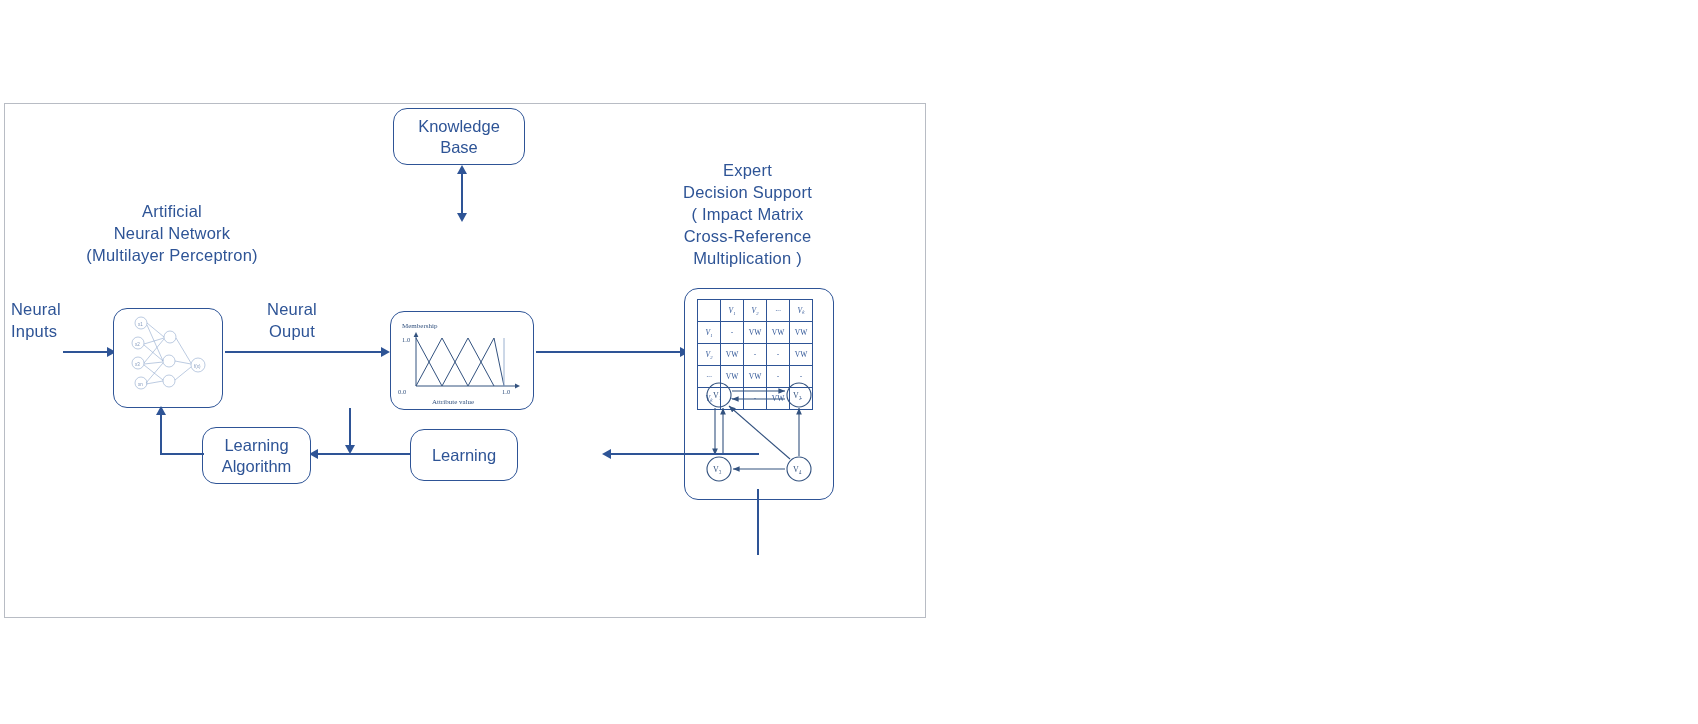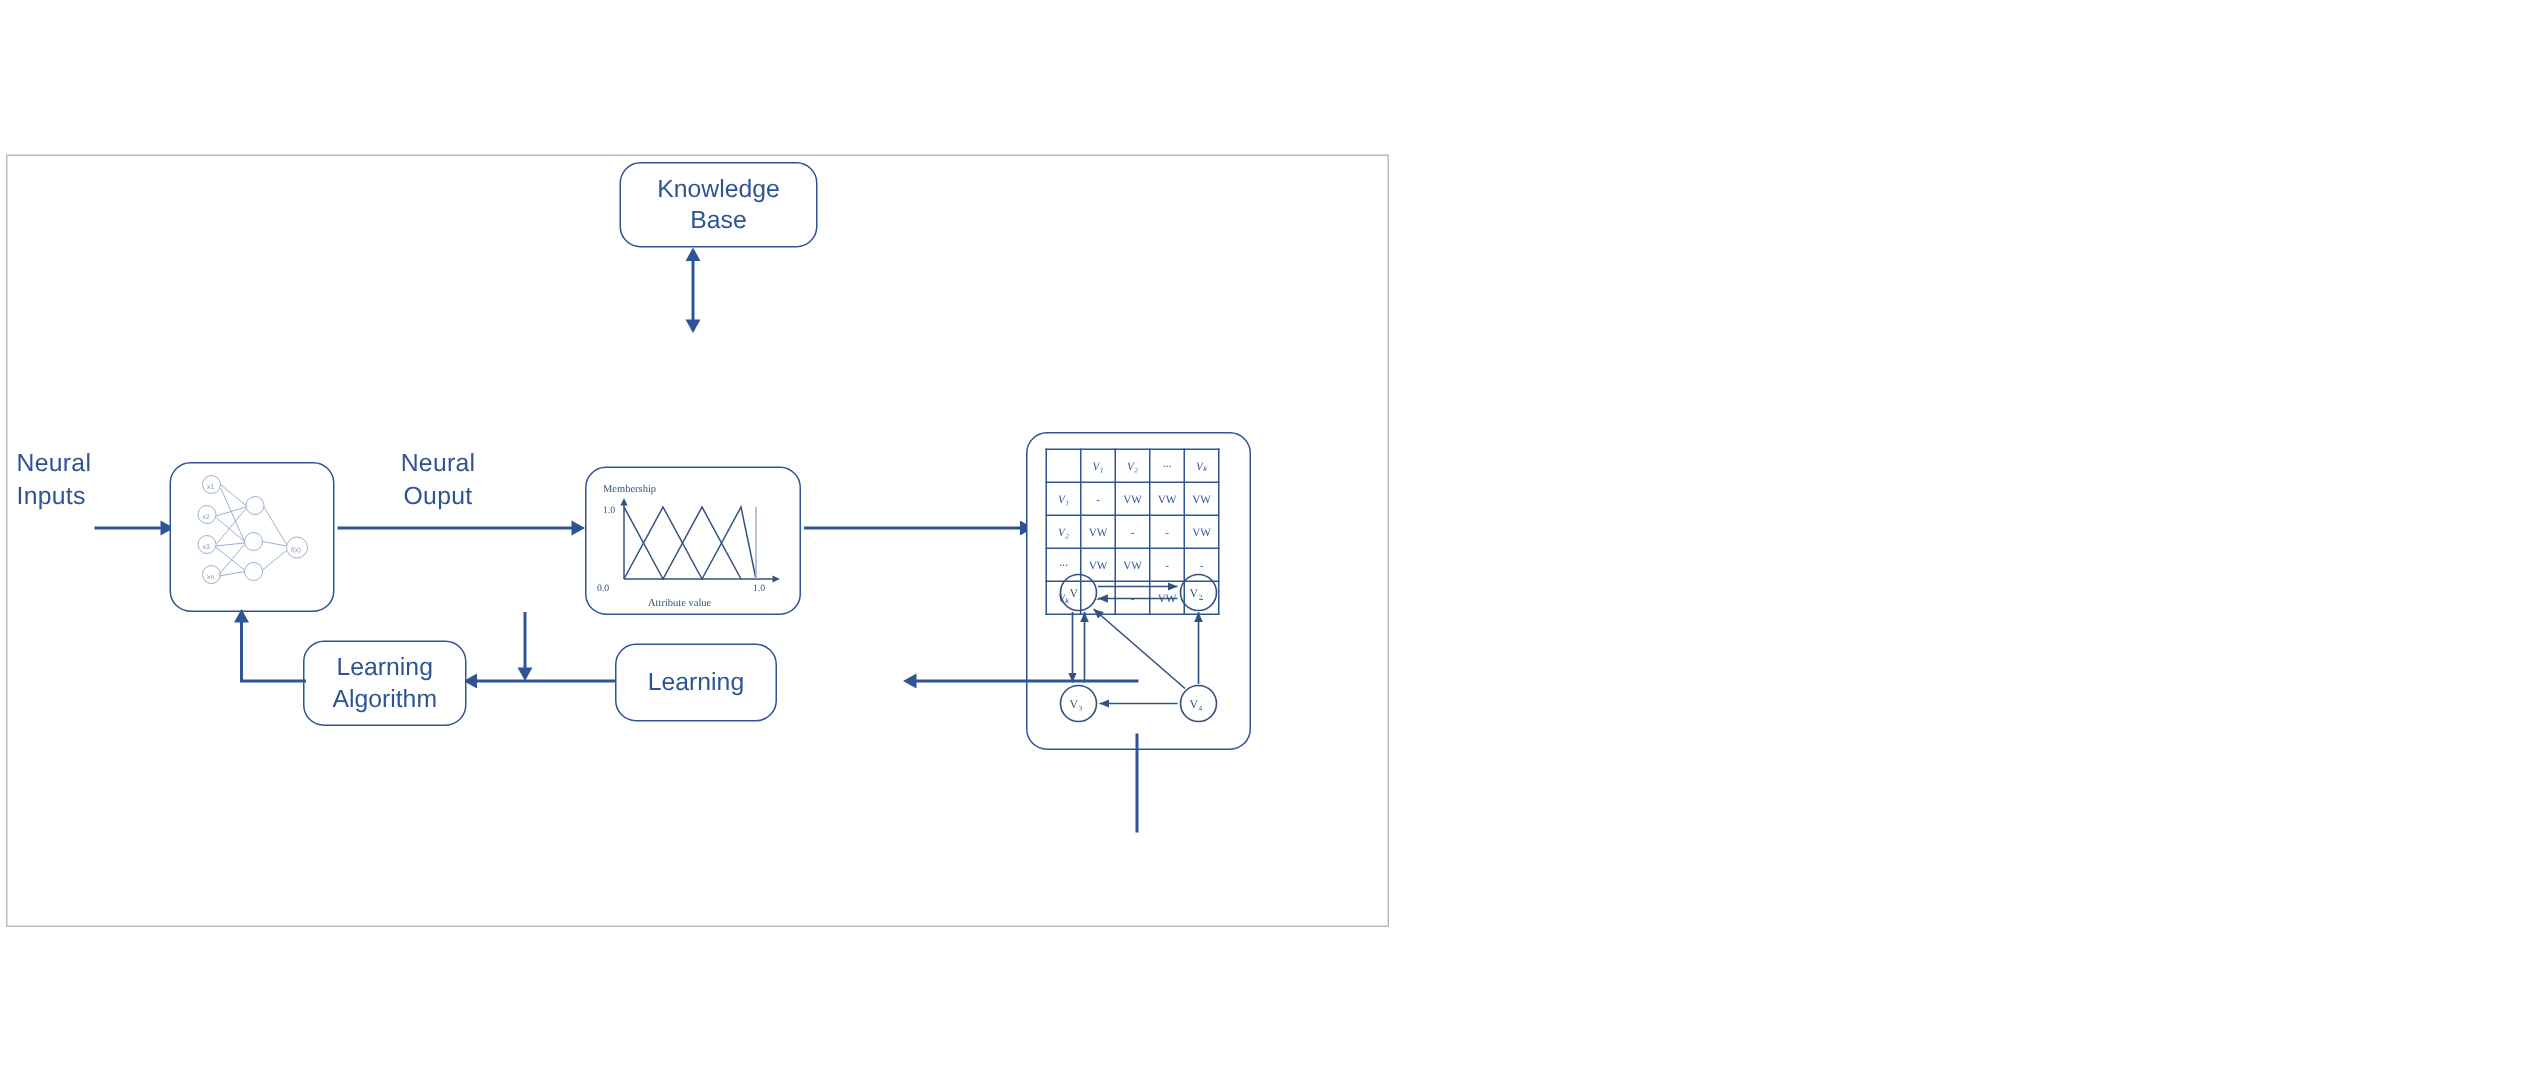--- a/index.html
+++ b/index.html
@@ -41,20 +41,23 @@
 <body>
 
 <div id="left-panel">
 
   <div class="nf-label" style="left:6px;top:194px;width:80px;text-align:left;">Neural
 Inputs</div>
 
   <div class="arrow h" style="left:58px;top:247px;width:46px;"></div>
   <div class="ahead right" style="left:102px;top:243px;"></div>
 
+  <div class="nf-label" style="left:42px;top:96px;width:250px;">Artificial
+Neural Network
+(Multilayer Perceptron)</div>
 
   <div class="rbox" style="left:108px;top:204px;width:108px;height:98px;">
     <svg width="104" height="94" viewBox="0 0 104 94">
       <g stroke="#8fa8cd" stroke-width="0.6" fill="none">
         <circle cx="25" cy="12" r="6"></circle>
           <circle cx="22" cy="32" r="6"></circle>
         <circle cx="22" cy="52" r="6"></circle>
           <circle cx="25" cy="72" r="6"></circle>
         <circle cx="54" cy="26" r="6"></circle>
           <circle cx="53" cy="50" r="6"></circle>
@@ -79,21 +82,21 @@
       <text x="22" y="75" font-size="4.5" fill="#7f96bb">xn</text>
       <text x="78" y="57" font-size="4.5" fill="#7f96bb">f(x)</text>
     </svg>
   </div>
 
   <div class="nf-label" style="left:232px;top:194px;width:110px;">Neural
 Ouput</div>
   <div class="arrow h" style="left:220px;top:247px;width:158px;"></div>
   <div class="ahead right" style="left:376px;top:243px;"></div>
 
-  <div class="rbox" style="left:408px;top:4px;width:130px;height:55px;">Knowledge
+  <div class="rbox" style="left:388px;top:4px;width:130px;height:55px;">Knowledge
 Base</div>
 
   <div class="arrow v" style="left:456px;top:68px;height:44px;"></div>
   <div class="ahead up" style="left:452px;top:61px;"></div>
   <div class="ahead down" style="left:452px;top:109px;"></div>
 
 
   <div class="rbox" style="left:385px;top:207px;width:142px;height:97px;text-align:right;">
     <svg width="136" height="90" viewBox="0 0 136 90">
       <text x="8" y="12" font-size="7" fill="#33527f" font-family="Liberation Serif, serif">Membership</text>
@@ -109,20 +112,25 @@
         <polyline points="22,22 48,70 74,22 100,70"></polyline>
         <polyline points="22,70 48,22 74,70 100,22 110,70"></polyline>
         <line x1="110" y1="22" x2="110" y2="70" stroke="#9ab0cf"></line>
       </g>
     </svg>
   </div>
 
   <div class="arrow h" style="left:531px;top:247px;width:146px;"></div>
   <div class="ahead right" style="left:675px;top:243px;"></div>
 
+  <div class="nf-label" style="left:655px;top:55px;width:175px;">Expert
+Decision Support
+( Impact Matrix
+Cross-Reference
+Multiplication )</div>
 
   <div class="rbox" style="left:679px;top:184px;width:148px;height:210px;display:block;">
     <table class="imx" style="left:12px;top:10px;position:absolute;">
       <tbody><tr>
         <td class="hdr"></td>
         <td class="hdr">V₁</td>
         <td class="hdr">V₂</td>
         <td class="hdr">···</td>
         <td class="hdr">Vₖ</td>
       </tr>

